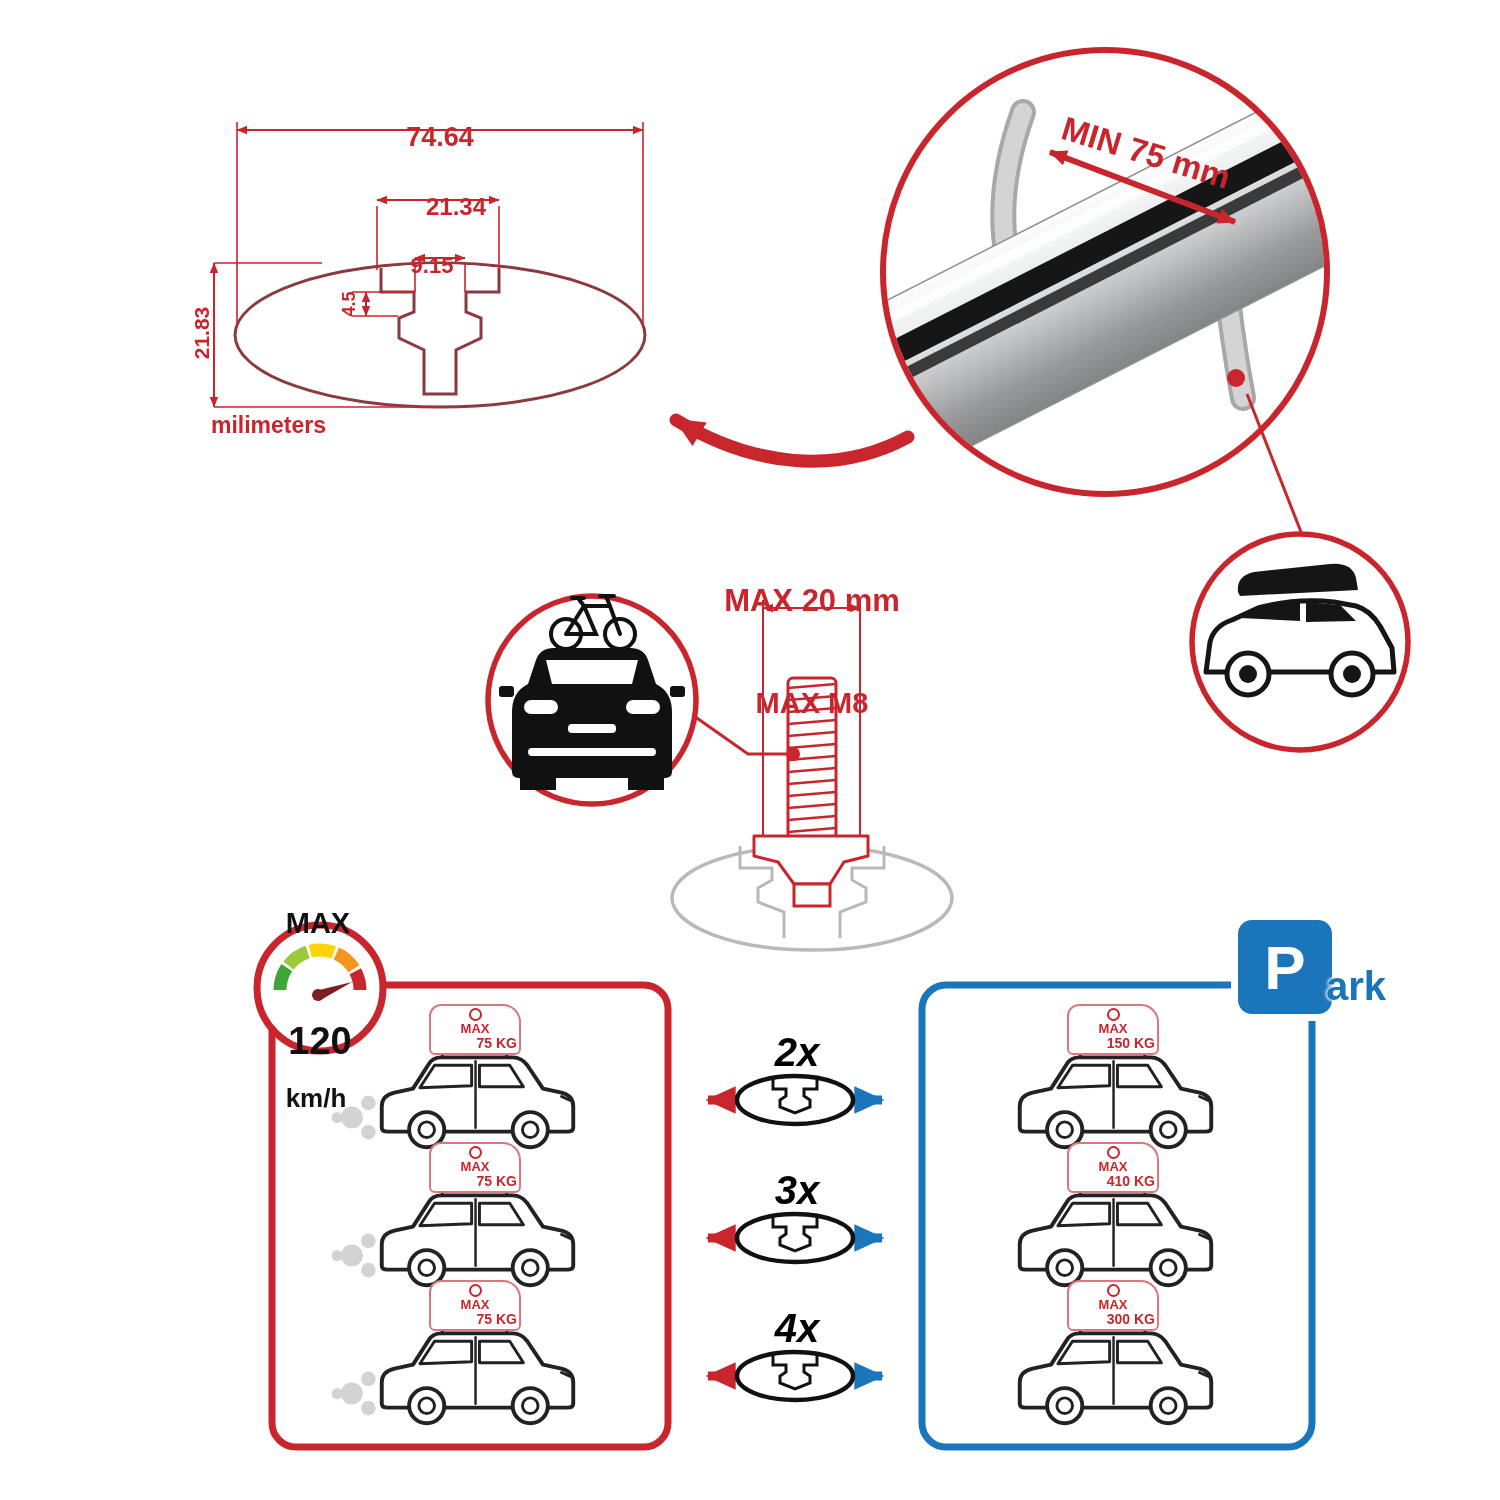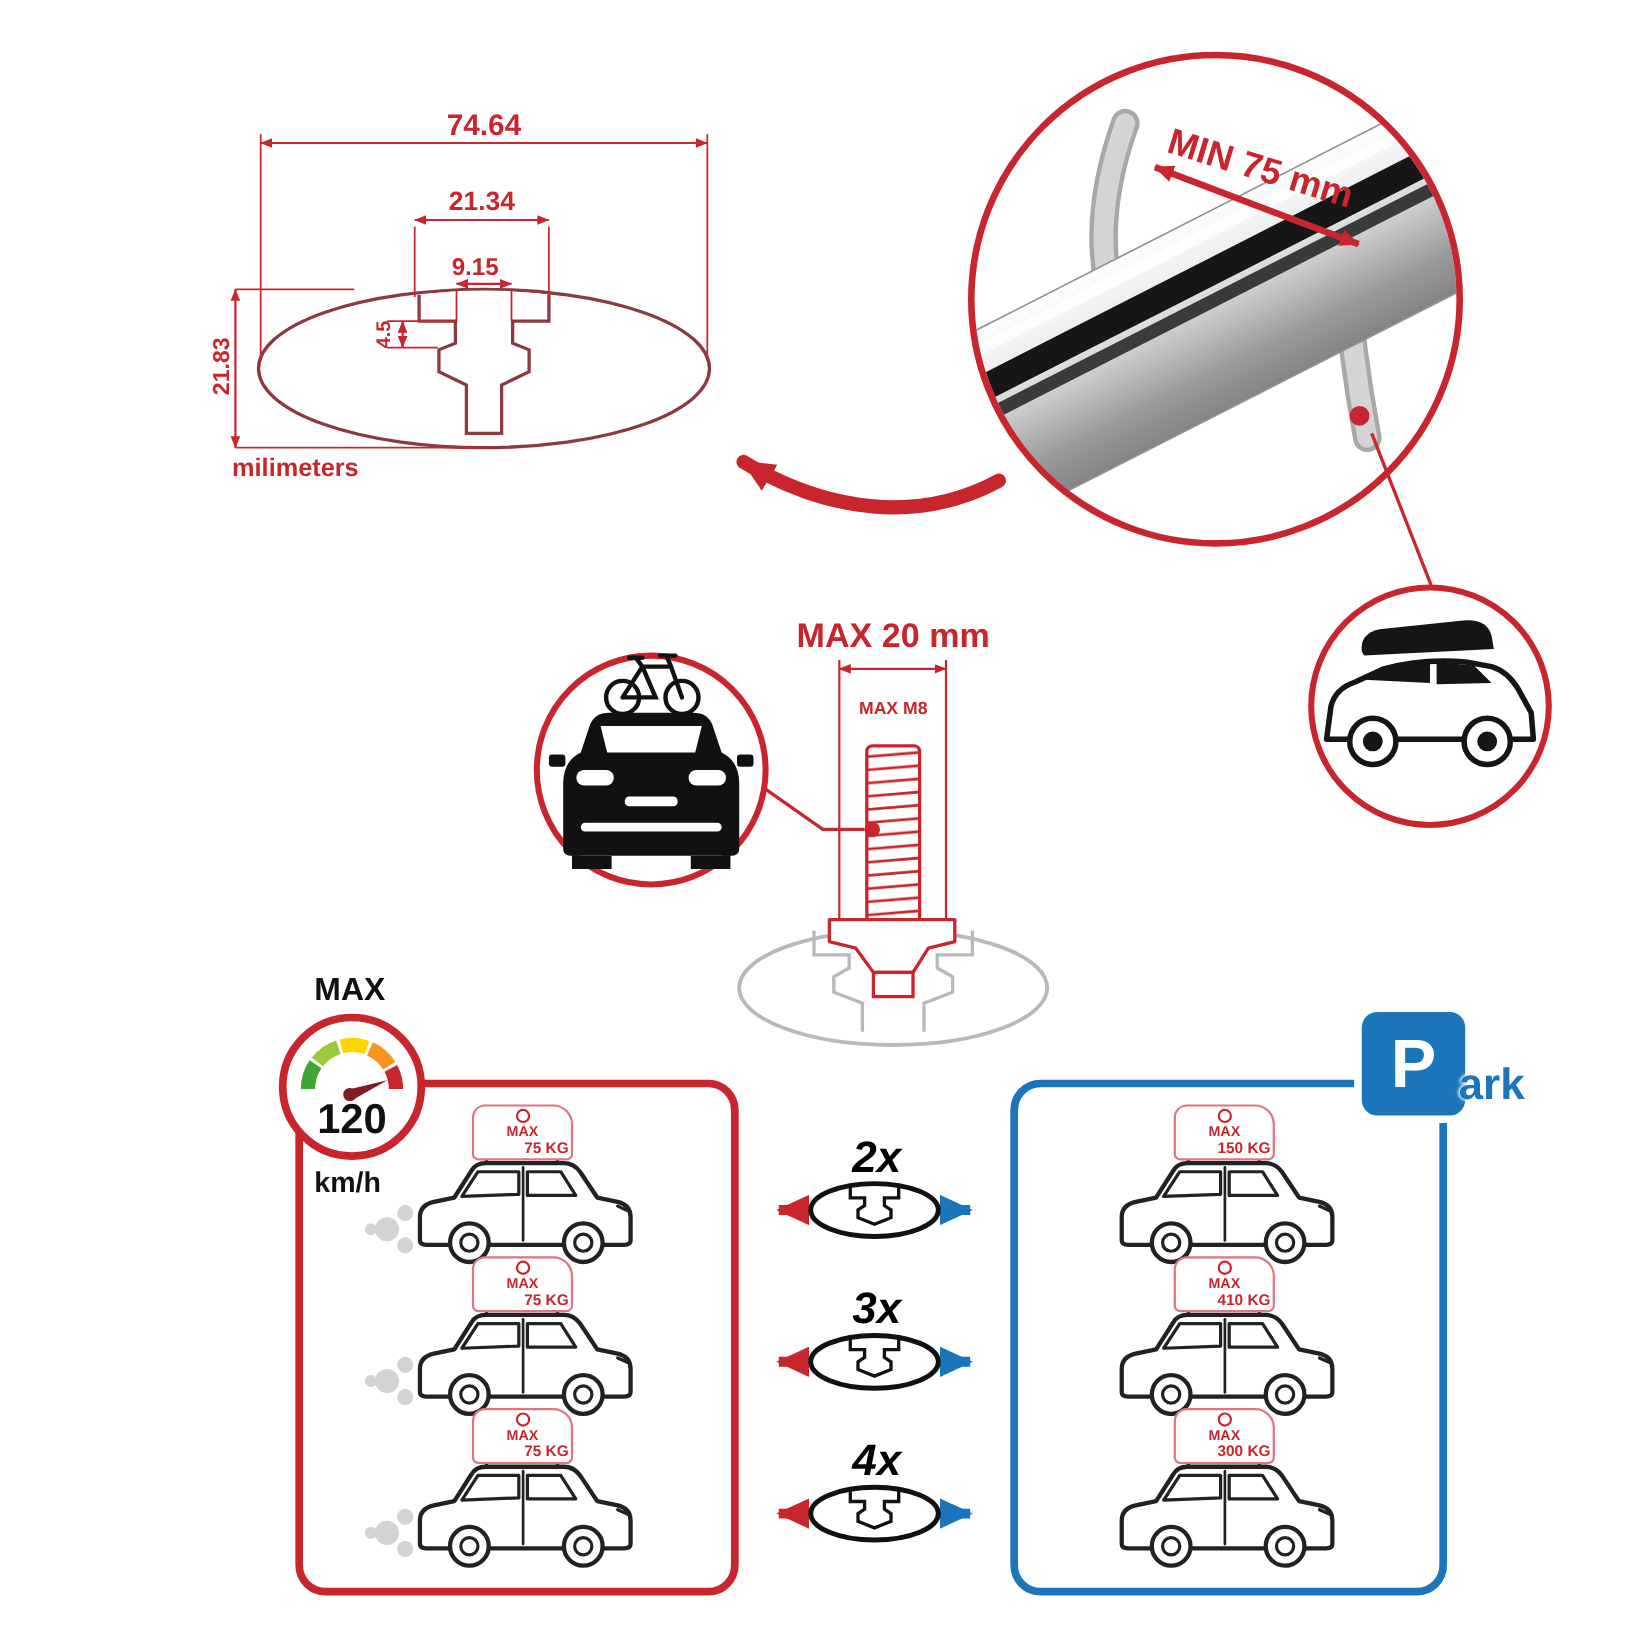--- a/index.html
+++ b/index.html
@@ -1,20 +1,20 @@
 <!DOCTYPE html>
 <html><head>
 <meta charset="utf-8">
 <style>
   html,body{margin:0;padding:0;background:#fff;}
   .canvas{position:relative;width:1500px;height:1500px;background:#fff;overflow:hidden;
           font-family:"Liberation Sans",sans-serif;}
   svg{position:absolute;left:0;top:0;}
   .ov{position:absolute;white-space:nowrap;color:#c9252c;font-weight:bold;}
-  .ctr{transform:translateX(-50%);}
+  .ctr{transform:translateX(-50%);margin-top:23px;}
   .blk{color:#111;}
   .mult{position:absolute;transform:translateX(-50%);font-size:40px;font-weight:bold;
         font-style:italic;color:#000000;white-space:nowrap;}
   .badge{position:absolute;transform:translateX(-50%);width:84px;text-align:center;
          color:#c9252c;font-weight:bold;border:2px solid #dd7680;background:#fff;
          border-radius:12px 18px 6px 6px;padding:2px 2px 3px;line-height:1.05;}
   .badge .ring{display:block;width:9px;height:9px;border:2px solid #c9252c;border-radius:50%;
          margin:0 auto 1px;}
   .badge .b1{display:block;font-size:13px;}
   .badge .b2{display:block;font-size:14px;text-align:right;}
@@ -233,30 +233,30 @@
       <path d="M310.3,951.2 A40,40 0 0 1 333.7,952.4" stroke="#ffd400"></path>
       <path d="M336.3,953.5 A40,40 0 0 1 353.9,968.8" stroke="#f7941d"></path>
       <path d="M355.3,971.2 A40,40 0 0 1 360.0,990.0" stroke="#c9252c"></path>
     </g>
     <polygon points="315,991 319,1001 352,982" fill="#7f1d22"></polygon>
     <circle cx="318" cy="995" r="6" fill="#7f1d22"></circle>
   </g>
 </svg>
 
 <div class="ov ctr" style="left:440px;top:99px;font-size:27px">74.64</div>
-<div class="ov ctr" style="left:438px;top:170px;font-size:24px">21.34</div>
+<div class="ov ctr" style="left:456px;top:170px;font-size:24px">21.34</div>
 <div class="ov ctr" style="left:432px;top:230px;font-size:22px">9.15</div>
 <div class="ov" style="left:349px;top:304px;font-size:18px;transform:translate(-50%,-50%) rotate(-90deg)">4.5</div>
 <div class="ov" style="left:202px;top:333px;font-size:21px;transform:translate(-50%,-50%) rotate(-90deg)">21.83</div>
 <div class="ov" style="left:211px;top:412px;font-size:23px;font-weight:700">milimeters</div>
 
 <div class="ov" style="left:1146px;top:134px;font-size:33px;transform:translateX(-50%) rotate(17deg)">MIN 75 mm</div>
 
 <div class="ov ctr" style="left:812px;top:560px;font-size:31px">MAX 20 mm</div>
-<div class="ov ctr" style="left:812px;top:636px;font-size:16px">MAX M8</div>
+<div class="ov ctr" style="left:812px;top:664px;font-size:29px">MAX M8</div>
 
 <div class="ov ctr blk" style="left:318px;top:884px;font-size:29px">MAX</div>
 <div class="ov ctr blk" style="left:320px;top:997px;font-size:38px">120</div>
 <div class="ov ctr blk" style="left:316px;top:1060px;font-size:26px">km/h</div>
 
 <div class="psign" style="left:1238px;top:920px">
   <span>P</span>
 </div>
 <div class="park-suffix" style="left:1326px;top:964px">ark</div>
 

